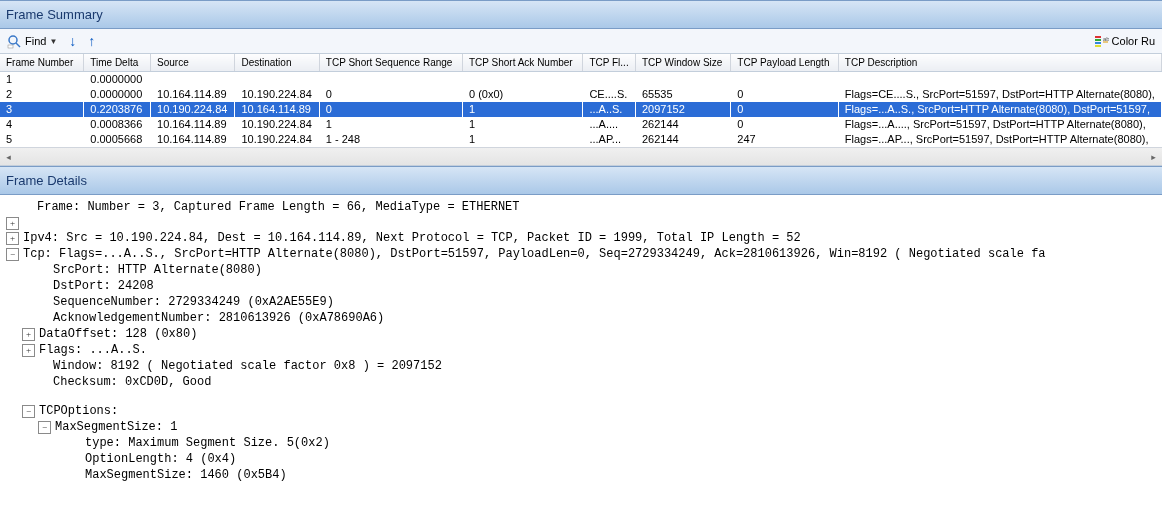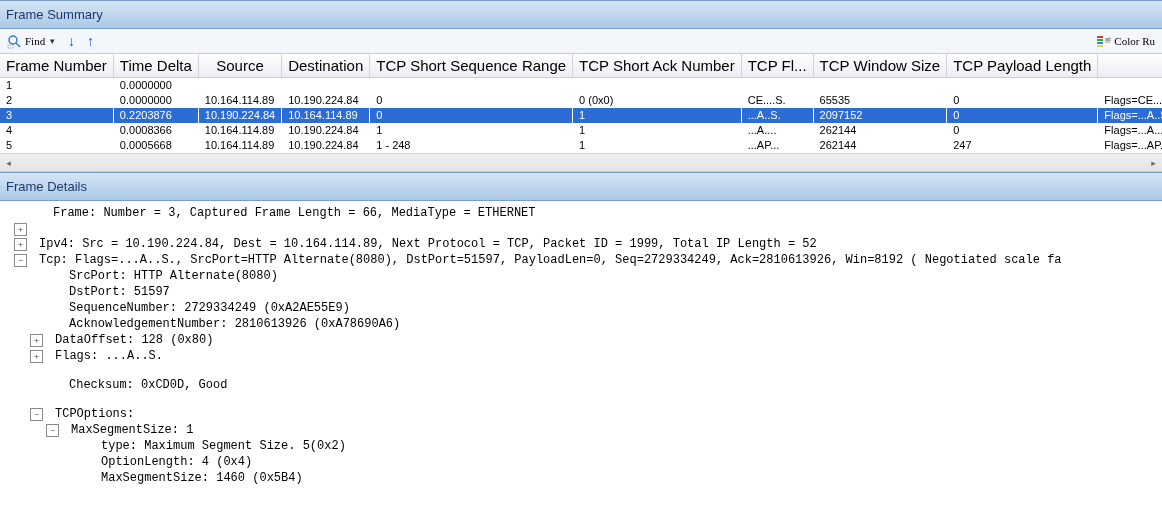--- a/index.html
+++ b/index.html
@@ -1,31 +1,31 @@
 <!DOCTYPE html>
 <html><head>
 <meta charset="utf-8">
 <style>
 html, body { margin:0; padding:0; font-family:"Segoe UI",Tahoma,sans-serif; font-size:11px; color:#000; background:#fff; width:1162px; overflow:hidden;}
 .panel-title { background:linear-gradient(#d6e5f5,#aac8e8); border:1px solid #7a9cc6; border-left:none; border-right:none; padding:6px 6px; font-size:13px; color:#1a3a6e; }
 .toolbar { background:#f3f6fb; border-bottom:1px solid #c3cedb; height:24px; display:flex; align-items:center; padding:0 2px; justify-content:space-between;}
 .tool-group { display:flex; align-items:center; gap:2px;}
 .tool-btn { display:flex; align-items:center; gap:3px; padding:2px 4px; border:1px solid transparent; border-radius:2px; cursor:default;}
-.find-label{font-size:11px;font-family:Liberation Serif, serif;}
+.find-label{font-size:11px;}
 .drop-tri{font-size:8px; color:#333;}
 .arrow{font-weight:bold; font-size:14px; color:#0a5ac2;}
 .table-wrap { border-bottom:1px solid #c3cedb; overflow:hidden; position:relative;}
 table.grid { border-collapse:collapse; table-layout:fixed; white-space:nowrap;}
-table.grid th { background:linear-gradient(#fdfdfe,#ebeef3); border-right:1px solid #d0d5dd; border-bottom:1px solid #c3cedb; text-align:center; font-weight:normal; padding:3px 6px; font-size:15px;}
+table.grid th { background:linear-gradient(#fdfdfe,#ebeef3); border-right:1px solid #d0d5dd; border-bottom:1px solid #c3cedb; text-align:left; font-weight:normal; padding:3px 6px; font-size:10px;}
 table.grid td { padding:0 6px; border-right:1px solid transparent; font-size:11px; height:15px; line-height:15px; overflow:hidden;}
 tr.sel td { background:#2b6cd6; color:#fff; }
 .hscroll { height:17px; background:linear-gradient(#f0f0f0,#e4e4e4); border-top:1px solid #d0d5dd; position:relative;}
 .hscroll .arrowbtn{ position:absolute; top:0; width:17px; height:17px; display:flex;align-items:center;justify-content:center; font-size:9px; color:#666;}
 .details { font-family:Consolas,"Courier New",monospace; font-size:12px; line-height:16px; padding:4px 0;}
-.node { display:flex; align-items:flex-start;gap:8px;}
+.node { display:flex; align-items:flex-start;}
 .exp { width:11px; height:11px; border:1px solid #8a8a8a; margin:2px 4px 0 0; display:inline-flex; align-items:center; justify-content:center; font-size:9px; font-family:"Segoe UI"; line-height:1; color:#333; cursor:default; background:#fff;}
 .noexp { width:11px; height:11px; margin:2px 4px 0 0; display:inline-block;}
 .dotted-spacer{ display:inline-block; }
 .tree-line{ white-space:pre;}
 svg.icon{flex:none;}
 </style>
 </head>
 <body>
 
 <div class="panel-title">Frame Summary</div>
@@ -182,21 +182,21 @@
       <span class="tree-line">Tcp: Flags=...A..S., SrcPort=HTTP Alternate(8080), DstPort=51597, PayloadLen=0, Seq=2729334249, Ack=2810613926, Win=8192 ( Negotiated scale fa</span>
     </div>
     <div class="node">
       <span class="dotted-spacer" style="width: 38px;"></span>
       <span class="noexp"></span>
       <span class="tree-line">SrcPort: HTTP Alternate(8080)</span>
     </div>
     <div class="node">
       <span class="dotted-spacer" style="width: 38px;"></span>
       <span class="noexp"></span>
-      <span class="tree-line">DstPort: 51597</span>
+      <span class="tree-line">DstPort: 24208</span>
     </div>
     <div class="node">
       <span class="dotted-spacer" style="width: 38px;"></span>
       <span class="noexp"></span>
       <span class="tree-line">SequenceNumber: 2729334249 (0xA2AE55E9)</span>
     </div>
     <div class="node">
       <span class="dotted-spacer" style="width: 38px;"></span>
       <span class="noexp"></span>
       <span class="tree-line">AcknowledgementNumber: 2810613926 (0xA78690A6)</span>
@@ -207,20 +207,21 @@
       <span class="tree-line">DataOffset: 128 (0x80)</span>
     </div>
     <div class="node">
       <span class="dotted-spacer" style="width: 22px;"></span>
       <span class="exp">+</span>
       <span class="tree-line">Flags: ...A..S.</span>
     </div>
     <div class="node">
       <span class="dotted-spacer" style="width: 38px;"></span>
       <span class="noexp"></span>
+      <span class="tree-line">Window: 8192 ( Negotiated scale factor 0x8 ) = 2097152</span>
     </div>
     <div class="node">
       <span class="dotted-spacer" style="width: 38px;"></span>
       <span class="noexp"></span>
       <span class="tree-line">Checksum: 0xCD0D, Good</span>
     </div>
     <div class="node">
       <span class="dotted-spacer" style="width: 38px;"></span>
       <span class="noexp"></span>
     </div>

